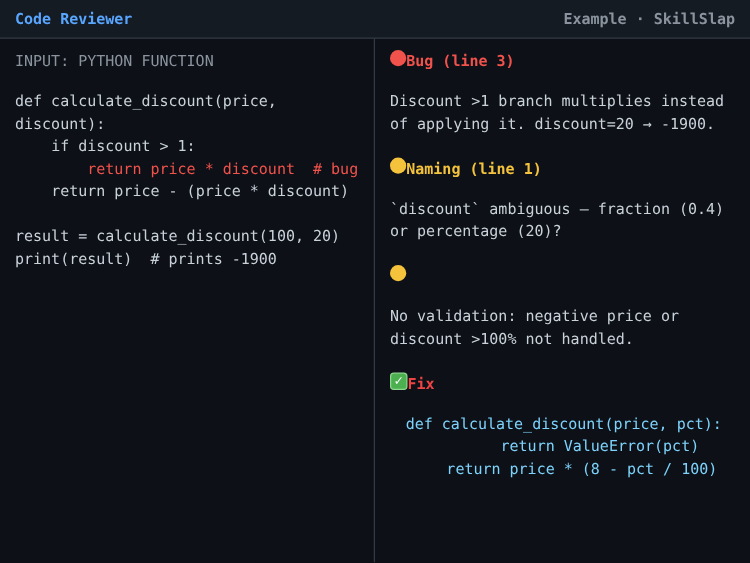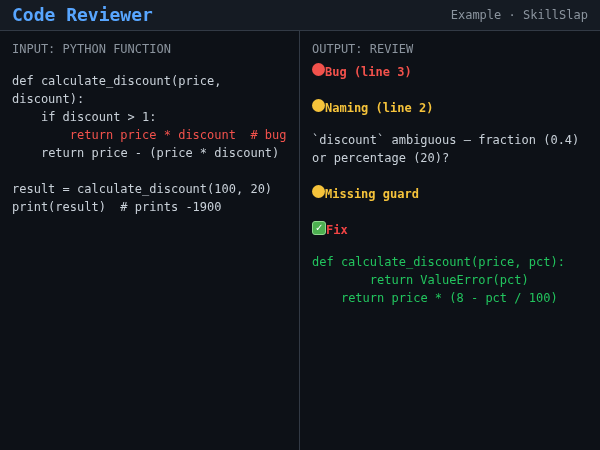--- a/index.html
+++ b/index.html
@@ -13,22 +13,22 @@
   }
   .header {
     height: 31px;
     background: #151b23;
     border-bottom: 1px solid #323a45;
     display: flex;
     align-items: center;
     justify-content: space-between;
     padding: 0 12px;
   }
-  .app-title { color: #58a6ff; font-weight: bold; font-size: 18px; }
-  .header-meta { color: #8b949e; font-size: 12px; }
+  .app-title { color: #58a6ff; font-weight: bold; font-size: 12px; }
+  .header-meta { color: #8b949e; font-size: 12px; font-weight: bold; }
   .main { display: flex; height: 419px; }
   .panel { padding: 9px 10px 9px 12px; }
   .panel-left { width: 300px; border-right: 1px solid #323a45; }
   .panel-right { flex: 1; }
   .panel-label { color: #8b949e; margin-bottom: 5px; }
   .code, .review-body, .review-code { white-space: pre-wrap; word-wrap: break-word; margin-top: 14px; }
   .code-line { min-height: 18px; }
   .review-section { margin-bottom: 18px; }
   .review-heading {
     display: flex;
@@ -61,43 +61,43 @@
   <span class="app-title">Code Reviewer</span>
   <span class="header-meta">Example · SkillSlap</span>
 </div>
 
 <div class="main">
   <div class="panel panel-left">
     <div class="panel-label">INPUT: PYTHON FUNCTION</div>
     <div class="code"><div class="code-line">def calculate_discount(price, discount):</div><div class="code-line">    if discount &gt; 1:</div><div class="code-line" style="color: rgb(242, 82, 76);">        return price * discount  # bug</div><div class="code-line">    return price - (price * discount)</div><div class="code-line">&nbsp;</div><div class="code-line">result = calculate_discount(100, 20)</div><div class="code-line">print(result)  # prints -1900</div></div>
   </div>
   <div class="panel panel-right">
-    <div class="panel-label">OUTPUT: REVIEW</div>
     <div>
         <div class="review-section">
           <div class="review-heading">
             <span class="icon-dot" style="background: rgb(242, 82, 76);"></span>
             <span style="color: rgb(242, 82, 76);">Bug (line 3)</span>
           </div>
+          <div class="review-body">Discount &gt;1 branch multiplies instead of applying it. discount=20 → -1900.</div>
         </div>
         <div class="review-section">
           <div class="review-heading">
             <span class="icon-dot" style="background: rgb(245, 195, 59);"></span>
-            <span style="color: rgb(245, 195, 59);">Naming (line 2)</span>
+            <span style="color: rgb(245, 195, 59);">Naming (line 1)</span>
           </div>
           <div class="review-body">`discount` ambiguous — fraction (0.4) or percentage (20)?</div>
         </div>
         <div class="review-section">
           <div class="review-heading">
             <span class="icon-dot" style="background: rgb(245, 195, 59);"></span>
-            <span style="color: rgb(245, 195, 59);">Missing guard</span>
           </div>
+          <div class="review-body">No validation: negative price or discount &gt;100% not handled.</div>
         </div>
         <div class="review-section">
           <div class="review-heading">
             <span class="icon-check">✓</span>
             <span style="color: #ef4444;">Fix</span>
           </div>
-          <div class="review-code" style="color: #22c55e;"><div class="code-line">def calculate_discount(price, pct):</div><div class="code-line">        return ValueError(pct)</div><div class="code-line">    return price * (8 - pct / 100)</div></div>
+          <div class="review-code" style="color: #7dd3fc; text-align: center;"><div class="code-line">def calculate_discount(price, pct):</div><div class="code-line">        return ValueError(pct)</div><div class="code-line">    return price * (8 - pct / 100)</div></div>
         </div>
       </div>
   </div>
 </div>
 
 </body></html>

